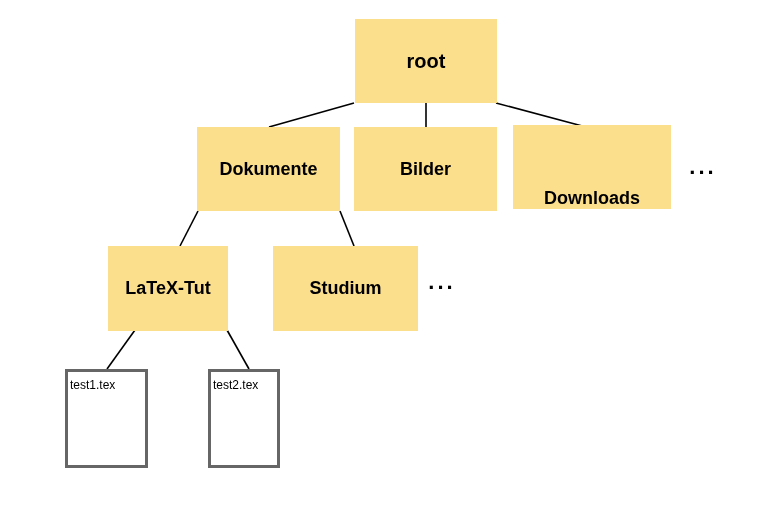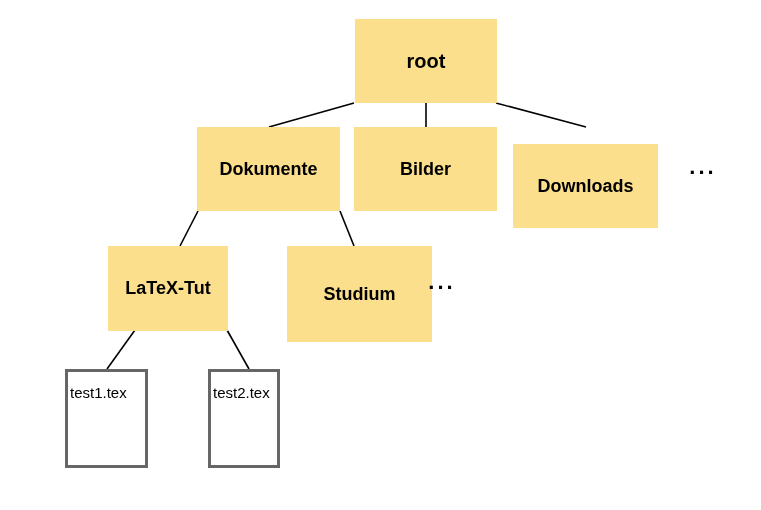--- a/index.html
+++ b/index.html
@@ -41,23 +41,23 @@
     font-size: 18px;
   }
   .folder.rootnode {
     font-size: 20px;
   }
   .file {
     background: var(--file-fill, #ffffff);
     border: 3px solid var(--file-border, #666666);
     align-items: flex-start;
     justify-content: flex-start;
-    padding: 12px 2px;
+    padding: 6px 2px;
     font-weight: 400;
-    font-size: 15px;
+    font-size: 12px;
   }
   .ellipsis {
     position: absolute;
     font-weight: 700;
     font-size: 22px;
     letter-spacing: 3px;
     color: var(--label, #000000);
     width: 44px;
     text-align: center;
     line-height: 30px;
@@ -84,31 +84,31 @@
   </div>
 
   <div class="node folder" style="left:197px; top:127px; width:143px; height:84px;">
     <span>Dokumente</span>
   </div>
 
   <div class="node folder" style="left:354px; top:127px; width:143px; height:84px;">
     <span>Bilder</span>
   </div>
 
-  <div class="node folder" style="left:513px; top:144px; width:145px; height:84px;">
+  <div class="node folder" style="left:513px; top:125px; width:158px; height:84px;align-items:flex-end;">
     <span>Downloads</span>
   </div>
 
   <div class="ellipsis" style="left:681px; top:152px;">...</div>
 
   <div class="node folder" style="left:108px; top:246px; width:120px; height:85px;">
     <span>LaTeX-Tut</span>
   </div>
 
-  <div class="node folder" style="left:287px; top:246px; width:145px; height:96px;">
+  <div class="node folder" style="left:273px; top:246px; width:145px; height:85px;">
     <span>Studium</span>
   </div>
 
   <div class="ellipsis" style="left:420px; top:267px;">...</div>
 
   <div class="node file" style="left:65px; top:369px; width:83px; height:99px;">
     <span>test1.tex</span>
   </div>
 
   <div class="node file" style="left:208px; top:369px; width:72px; height:99px;">

